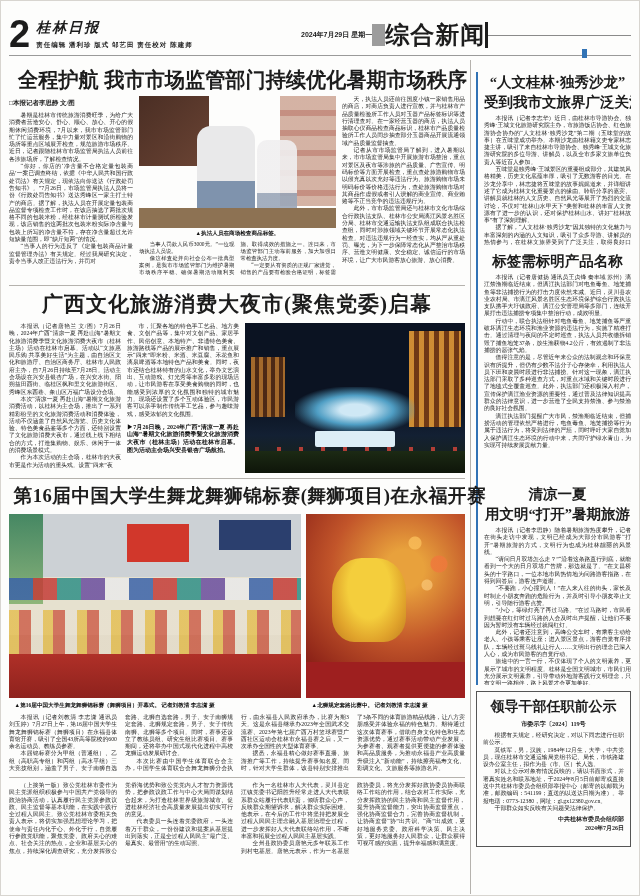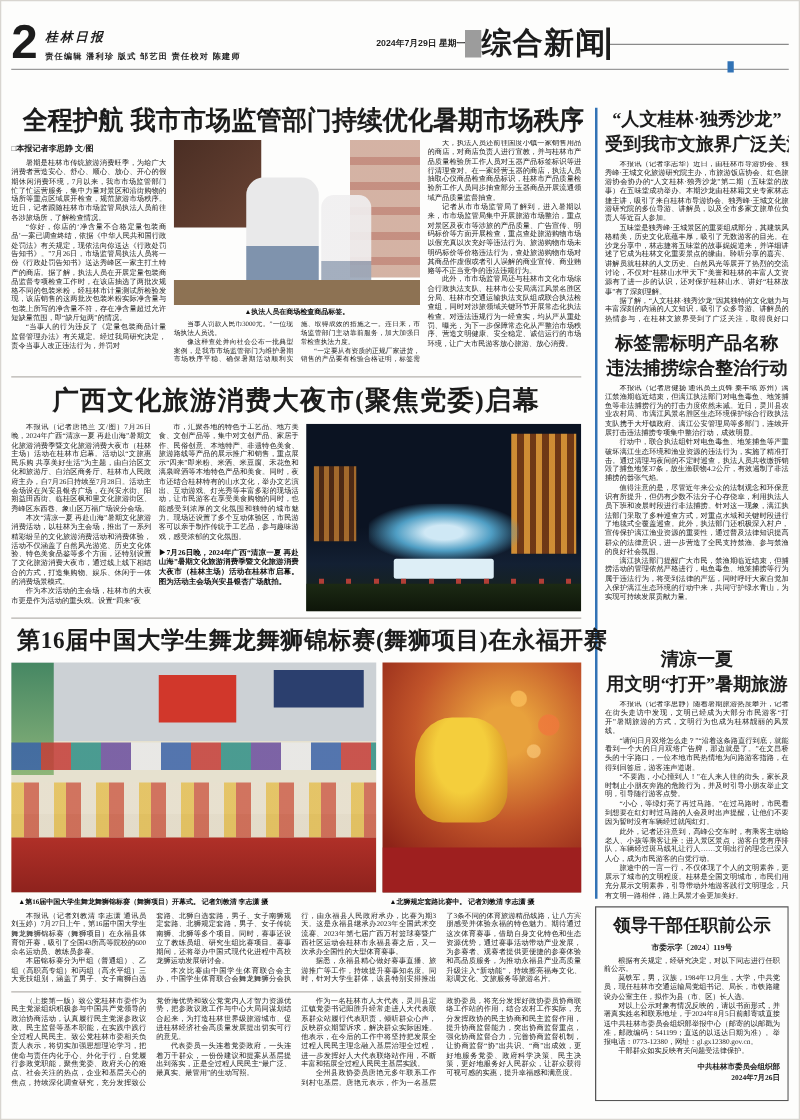--- a/index.html
+++ b/index.html
@@ -8,32 +8,32 @@
     width:640px; height:896px; position:relative; background:#fdfdfc;
     border:1px solid #d8d5d0; overflow:hidden;
     font-family:"Liberation Serif", serif; color:#1c1c1c;
     padding:5px 8px 4px 8px;
   }
   
   .masthead-row { display:flex; justify-content:space-between; align-items:flex-end; height:46px; }
   .mast-left { display:flex; align-items:flex-end; gap:6px; }
   .pagenum { font-family:"Liberation Sans",sans-serif; font-size:38px; font-weight:900; line-height:36px; }
   .mast-mid { padding-bottom:2px; }
-  .paper-name { font-family:"Liberation Serif",serif; font-style:italic; font-weight:bold; font-size:10px; letter-spacing:2px; }
+  .paper-name { font-family:"Liberation Serif",serif; font-style:italic; font-weight:bold; font-size:14px; letter-spacing:2px; }
   .staff { font-family:"Liberation Sans",sans-serif; font-size:6.5px; font-weight:bold; letter-spacing:1px; margin-top:4px; color:#222; }
   .mast-right { display:flex; align-items:center; gap:0; width:330px; padding-bottom:4px; }
   .date-line { font-family:"Liberation Sans",sans-serif; font-size:7px; font-weight:bold; white-space:nowrap; }
   .gray-block { width:13px; height:22px; background:#9c9c9c; flex:none; }
   .section-title { font-family:"Liberation Sans",sans-serif; font-size:24px; font-weight:900; letter-spacing:1px; white-space:nowrap; line-height:24px; }
   .vbar { width:3px; height:26px; background:#1c1c1c; flex:none; }
   .hline-ext { height:1px; background:#8a8a8a; flex:1; }
   .header-rule { height:1px; background:#9a9a9a; margin-top:3px; }
   .blue-tick { position:absolute; right:52px; top:48px; width:5px; height:9px; background:#3273b5; }
   
-  .main { display:flex; margin-top:4px; height:834px;align-items:center; }
+  .main { display:flex; margin-top:4px; height:834px; }
   .left-main { width:456px; flex:none; }
   .vdivider { width:1px; background:#b5b2ad; margin:0 5px; flex:none; }
   .right-col { flex:1; overflow:hidden;margin-top:12px; }
   .hline { height:1px; background:#b5b2ad; margin:3px 0; }
   
   .para { font-size:5.8px; line-height:7.3px; text-align:justify; text-indent:2em; color:#222; }
   .byline { font-size:6.5px; font-weight:bold; margin:3px 0 4px 0; }
   .photo-caption { font-size:5.6px; font-weight:bold; text-align:center; margin-top:2px; color:#111; }
   
   .headline-a { font-family:"Liberation Sans",sans-serif; font-size:21px; font-weight:900;
@@ -247,21 +247,20 @@
           <div class="r-head">受到我市文旅界广泛关注</div>
           <div class="r-body r-body-salon">
               <p class="para">本报讯（记者李志华）近日，由桂林市导游协会、独秀峰·王城文化旅游研究院主办，市旅游饭店协会、红色旅游协会协办的“人文桂林·独秀沙龙”第二期（五味堂的故事）在五味堂成功举办。本期沙龙由桂林籍文史专家林志捷主讲，吸引了来自桂林市导游协会、独秀峰·王城文化旅游研究院的多位导游、讲解员，以及全市多家文旅单位负责人等近百人参加。</p>
               <p class="para">五味堂是独秀峰·王城景区的重要组成部分，其建筑风格精美，历史文化底蕴丰厚，吸引了无数游客的目光。在沙龙分享中，林志捷将五味堂的故事娓娓道来，并详细讲述了它成为桂林文化重要景点的缘由。聆听分享的嘉宾、讲解员就桂林的人文历史、自然风光等展开了热烈的交流讨论，不仅对“桂林山水甲天下”美誉和桂林的丰富人文资源有了进一步的认识，还对保护桂林山水、讲好“桂林故事”有了深刻理解。</p>
               <p class="para">据了解，“人文桂林·独秀沙龙”因其独特的文化魅力与丰富深刻的内涵的人文知识，吸引了众多导游、讲解员的热情参与，在桂林文旅界受到了广泛关注，取得良好口碑，已成功举办两期，首期主题为《桂林山水甲天下的独立和流变》。展望未来，“人文桂林·独秀沙龙”将秉持传承与发扬桂林文化的初心，继续发挥传承文化和推广旅游的积极作用，为打造桂林世界级旅游城市贡献力量。</p>
             </div>
         </div>
 
         <div class="r-art">
           <div class="r-head">标签需标明产品名称</div>
-          <div class="r-head">违法捕捞综合整治行动</div>
           <div class="r-body r-body-lijiang">
               <p class="para">本报讯（记者唐健扬 通讯员王贞锋 秦丰域 苏州）漓江禁渔期临近结束，但漓江执法部门对电鱼毒鱼、地笼捕鱼等非法捕捞行为的打击力度依然未减。近日，灵川县农业农村局、市漓江风景名胜区生态环境保护综合行政执法支队携手大圩镇政府、漓江公安管理局等多部门，连续开展打击违法捕捞专项集中整治行动，成效明显。</p>
               <p class="para">行动中，联合执法组针对电鱼毒鱼、地笼捕鱼等严重破坏漓江生态环境和渔业资源的违法行为，实施了精准打击。通过清理与夜间的不定时巡查，执法人员共收缴拆销毁了捕鱼地笼37条，放生渔获物4.2公斤，有效遏制了非法捕捞的嚣张气焰。</p>
               <p class="para">值得注意的是，尽管近年来公众的法制观念和环保意识有所提升，但仍有少数不法分子心存侥幸，利用执法人员下班和凌晨时段进行非法捕捞。针对这一现象，漓江执法部门采取了多种巡查方式，对重点水域和关键时段进行了地毯式全覆盖巡查。此外，执法部门还积极深入村户，宣传保护漓江渔业资源的重要性，通过普及法律知识提高群众的法律意识，进一步营造了全民支持禁渔、参与禁渔的良好社会氛围。</p>
               <p class="para">漓江执法部门提醒广大市民，禁渔期临近结束，但捕捞活动的管理依然严格进行，电鱼毒鱼、地笼捕捞等行为属于违法行为，将受到法律的严惩，同时呼吁大家自觉加入保护漓江生态环境的行动中来，共同守护绿水青山，为实现可持续发展贡献力量。</p>
             </div>
         </div>
 
         <div class="r-art">
           <div class="r-head">清凉一夏</div>

